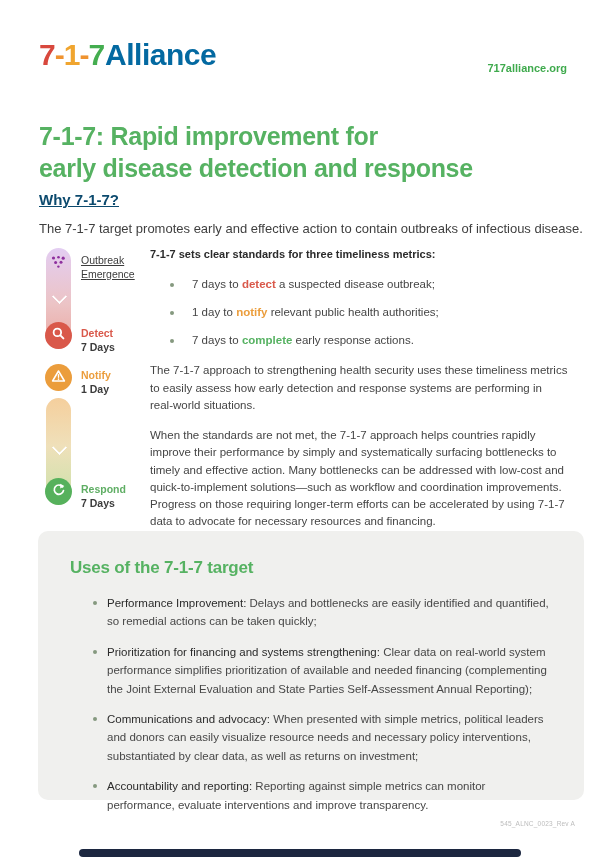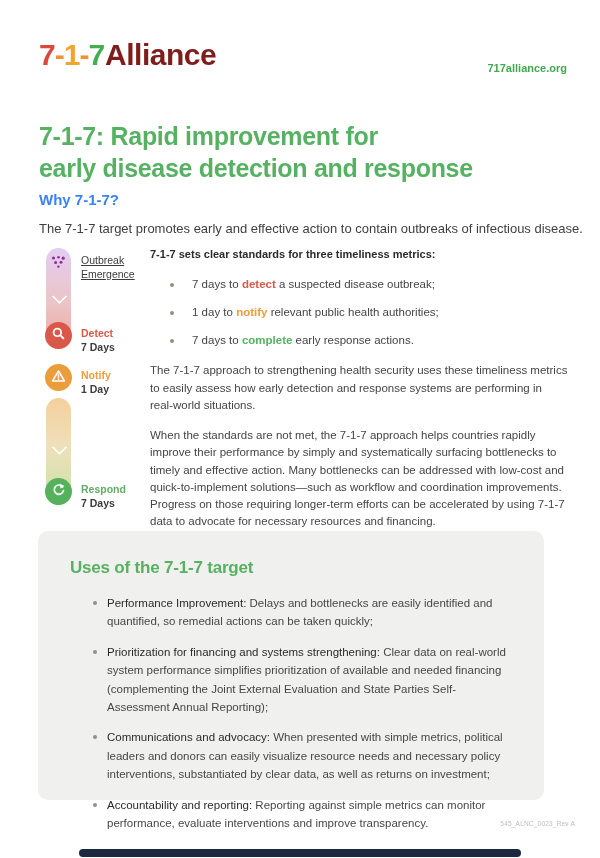--- a/index.html
+++ b/index.html
@@ -6,25 +6,25 @@
   .page{
     position:relative;width:600px;height:858px;background:#ffffff;overflow:hidden;
     font-family:"Liberation Sans","DejaVu Sans",sans-serif;color:#454545;
   }
   
   .logo{position:absolute;left:39px;top:40px;font-size:30px;font-weight:800;letter-spacing:-1px;line-height:1;}
   .logo .c-red{color:#d8483d;}
   .logo .c-or{color:#ef9330;}
   .logo .c-am{color:#f0a52f;}
   .logo .c-gr{color:#44ad4f;}
-  .logo .l-name{color:#7f1d1d;letter-spacing:-0.5px;margin-left:1px;}
+  .logo .l-name{color:#0369a1;letter-spacing:-0.5px;margin-left:1px;}
   .site{position:absolute;right:33px;top:62px;font-size:11px;font-weight:bold;color:#3faa4d;text-decoration:none;}
   
   .title{position:absolute;left:39px;top:120px;font-size:25px;line-height:1.28;font-weight:800;color:#56b262;letter-spacing:-0.3px;}
-  .why{position:absolute;left:39px;top:191px;font-size:15px;font-weight:800;color:#3b82f6;}
+  .why{position:absolute;left:39px;top:191px;font-size:15px;font-weight:800;color:#0c4a6e;text-decoration:underline;}
   .intro{position:absolute;left:39px;top:221px;font-size:13px;color:#3f3f3f;}
   
   .pill{position:absolute;left:46px;width:25px;border-radius:13px;}
   .pill1{top:248px;height:101px;background:linear-gradient(180deg,#e3cdf2 0%,#ecc4c6 55%,#eba69e 100%);}
   .pill2{top:398px;height:107px;background:linear-gradient(180deg,#f5cf9d 0%,#efe0ba 45%,#c8e2a9 100%);}
   .chev{position:absolute;left:54px;width:9px;height:9px;border-right:2.4px solid #fff;border-bottom:2.4px solid #fff;transform:rotate(45deg);border-radius:1px;}
   .chev1{top:291px;}
   .chev2{top:442px;}
   .t-circle{position:absolute;left:45px;width:27px;height:27px;border-radius:50%;display:flex;align-items:center;justify-content:center;}
   .tc-red{top:322px;background:#d9584a;}
@@ -40,21 +40,21 @@
   
   .metrics{position:absolute;left:150px;top:246px;width:418px;font-size:11.5px;line-height:1.5;color:#454545;}
   .metrics h3{margin:0 0 13px 0;font-size:11px;color:#2b2b2b;font-weight:bold;}
   .m-bullet{display:flex;margin:0 0 11px 20px;gap:8px;}
   .m-dot,.u-dot{flex:0 0 4px;width:4px;height:4px;border-radius:50%;background:#85997f;margin:7px 10px 0 0;}
   .kw-detect{color:#d9584a;font-weight:bold;}
   .kw-notify{color:#eb9d3c;font-weight:bold;}
   .kw-complete{color:#56b262;font-weight:bold;}
   .metrics p{margin:13px 0 0 0;}
   
-  .uses{position:absolute;left:38px;top:531px;width:506px;height:269px;background:#f0f0ee;border-radius:10px;box-sizing:border-box;padding:27px 30px 0 30px;}
+  .uses{position:absolute;left:38px;top:531px;width:546px;height:269px;background:#f0f0ee;border-radius:10px;box-sizing:border-box;padding:27px 30px 0 30px;}
   .uses h2{margin:0 0 16px 2px;font-size:17px;font-weight:800;color:#56b262;letter-spacing:-0.2px;}
   .u-item{display:flex;margin:0 0 12px 25px;font-size:11.5px;line-height:1.6;color:#474747;}
   .u-title{font-weight:normal;color:#2b2b2b;}
   
   .rev{position:absolute;right:25px;top:820px;font-size:6.5px;color:#bcbcbc;letter-spacing:0.2px;}
   .bottom-bar{position:absolute;left:79px;top:849px;width:442px;height:8px;border-radius:4px;background:#1c2740;}
 </style>
 </head>
 <body>
 

